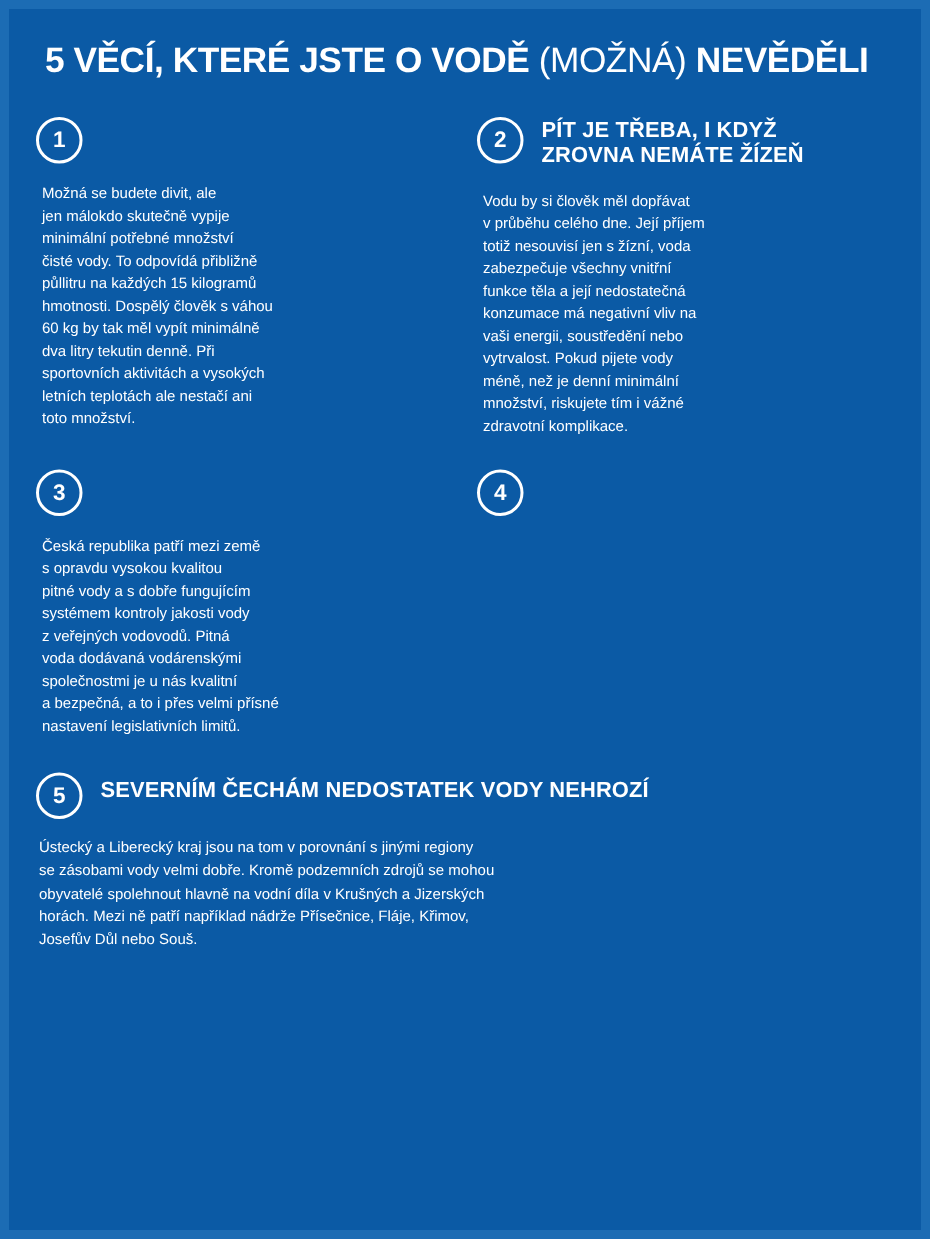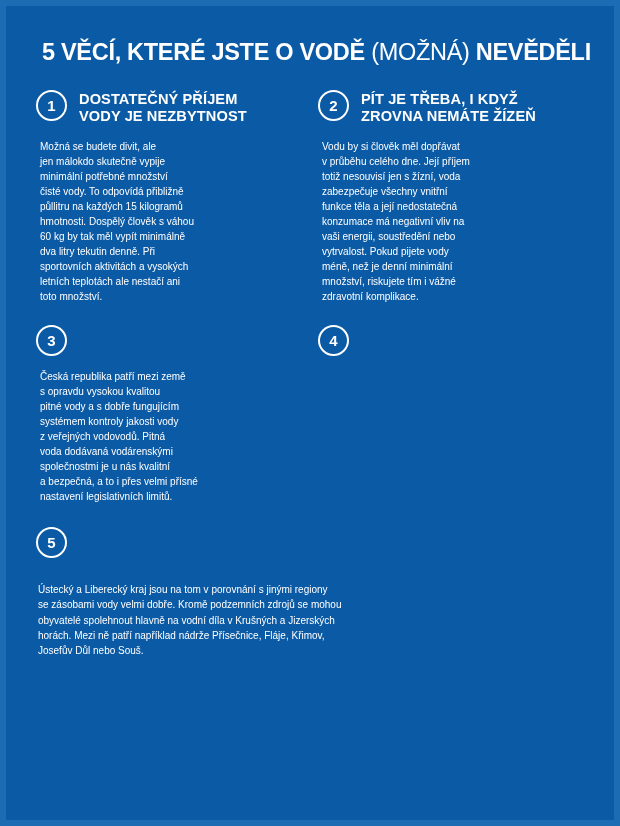--- a/index.html
+++ b/index.html
@@ -14,21 +14,21 @@
     overflow: hidden;
   }
 
   #infographic {
     position: relative;
     box-sizing: border-box;
     width: 620px;
     height: 826px;
     background: #0b5aa5;
     border: 6px solid #1c6cb4;
-    padding: 12px;
+    padding: 0;
     color: #ffffff;
   }
 
   
   .title-bar {
     padding: 22px 24px 4px 24px;
   }
   .title {
     font-size: 23.5px;
     font-weight: bold;
@@ -97,41 +97,39 @@
 
   .sec-body {
     margin-top: 13px;
     padding-left: 4px;
     font-size: 10px;
     line-height: 1.50;
     color: #ffffff;
     white-space: pre-line;
   }
   .section.wide .sec-body {
-    margin-top: 24px;
+    margin-top: 12px;
     padding-left: 2px;
     line-height: 1.52;
   }
 </style>
 </head>
 <body>
 
 <div id="infographic">
 
   <div class="title-bar">
     <div class="title"><span>5 VĚCÍ, KTERÉ JSTE O VODĚ </span><span class="light">(MOŽNÁ)</span><span> NEVĚDĚLI</span></div>
   </div>
 
   <div class="columns">
     <div class="col">
       <div class="section">
         <div class="sec-head">
           <div class="badge">1</div>
-          <div class="sec-title">DOSTATEČNÝ PŘÍJEM
-VODY JE NEZBYTNOST</div>
         </div>
         <div class="sec-body">Možná se budete divit, ale
 jen málokdo skutečně vypije
 minimální potřebné množství
 čisté vody. To odpovídá přibližně
 půllitru na každých 15 kilogramů
 hmotnosti. Dospělý člověk s váhou
 60 kg by tak měl vypít minimálně
 dva litry tekutin denně. Při
 sportovních aktivitách a vysokých
@@ -183,20 +181,21 @@
         <div class="sec-head">
           <div class="badge">4</div>
         </div>
       </div>
     </div>
   </div>
 
   <div class="section wide">
     <div class="sec-head">
       <div class="badge">5</div>
+      <div class="sec-title single">SEVERNÍM ČECHÁM NEDOSTATEK VODY NEHROZÍ</div>
     </div>
     <div class="sec-body">Ústecký a Liberecký kraj jsou na tom v porovnání s jinými regiony
 se zásobami vody velmi dobře. Kromě podzemních zdrojů se mohou
 obyvatelé spolehnout hlavně na vodní díla v Krušných a Jizerských
 horách. Mezi ně patří například nádrže Přísečnice, Fláje, Křimov,
 Josefův Důl nebo Souš.</div>
   </div>
 
 </div>
 

